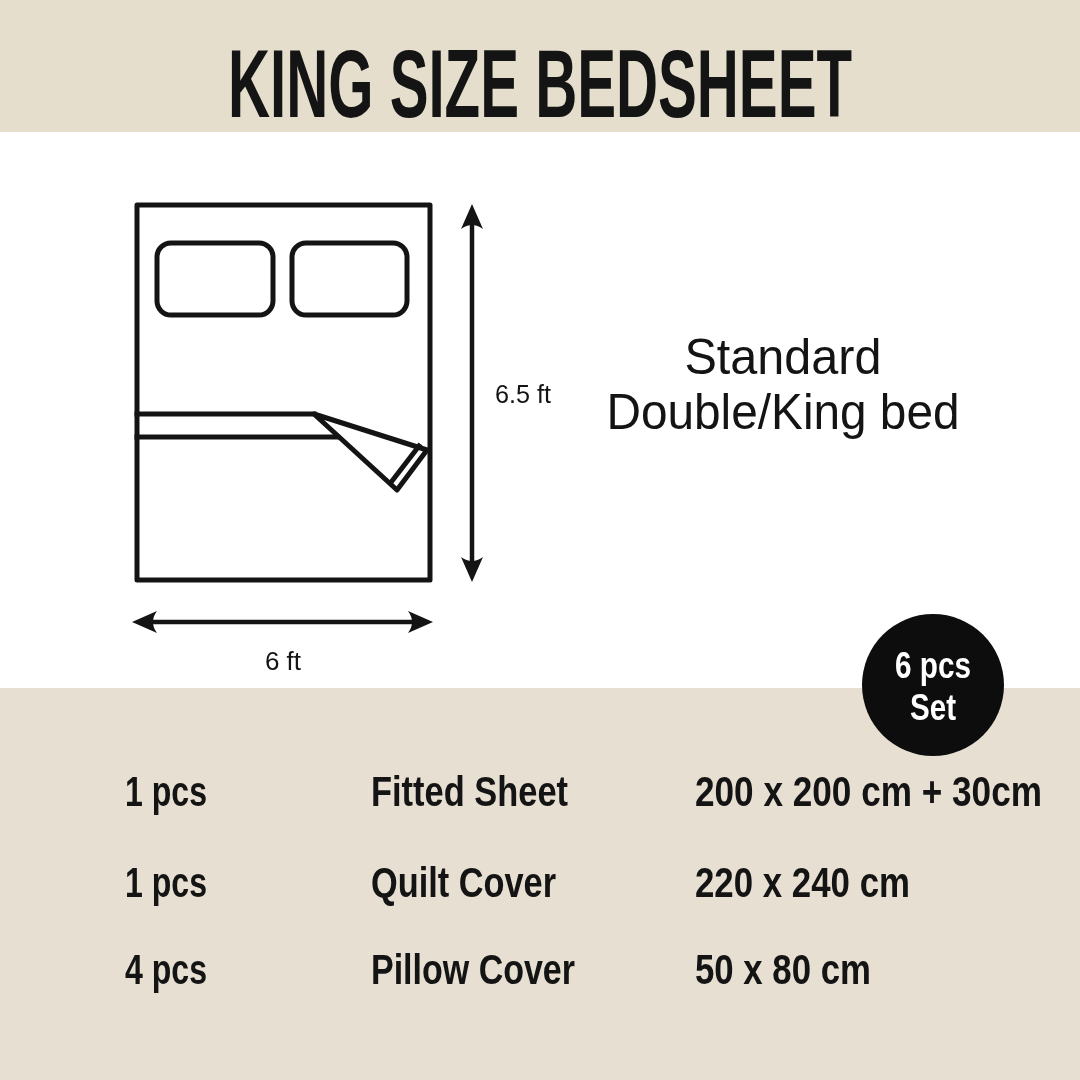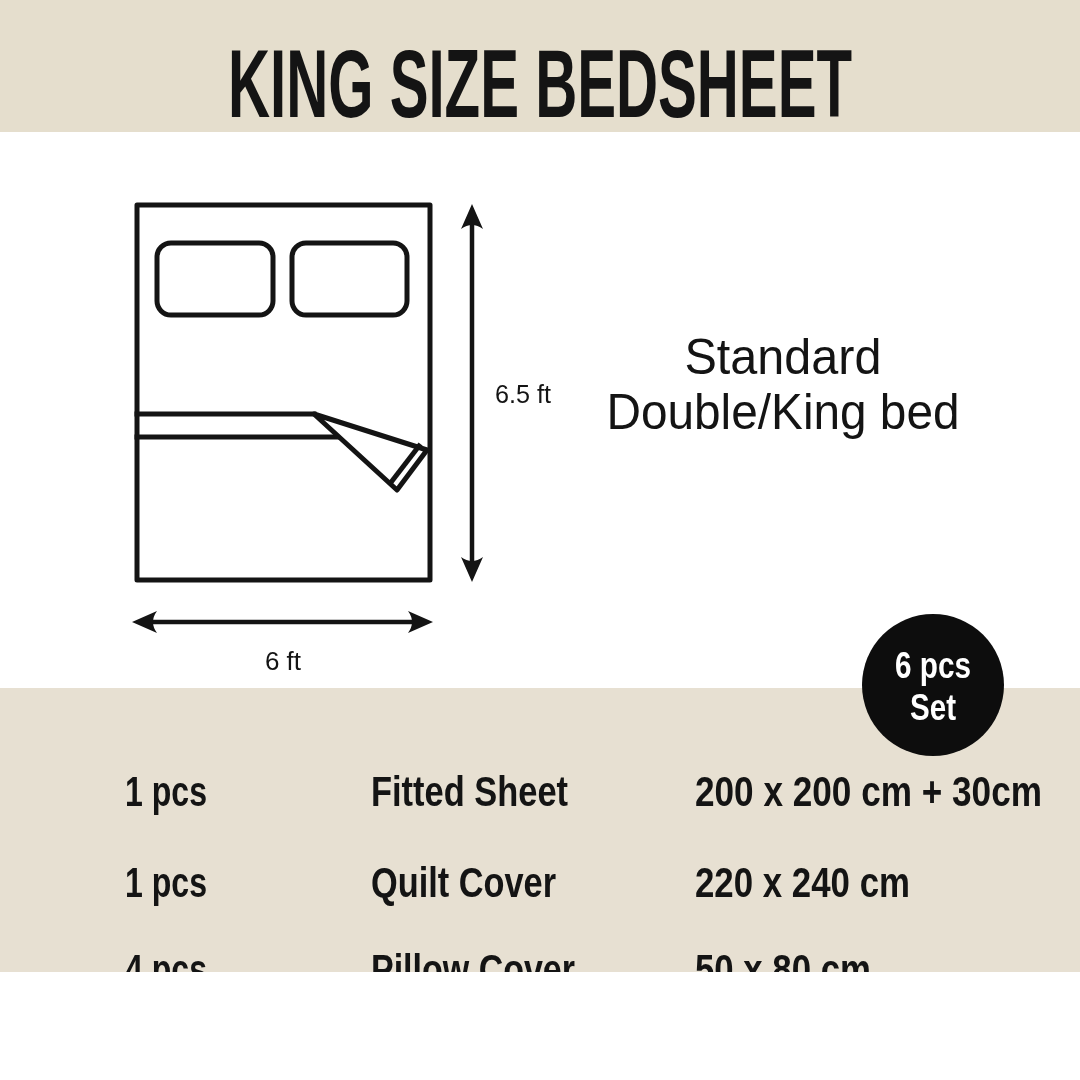--- a/index.html
+++ b/index.html
@@ -1,16 +1,16 @@
 <!DOCTYPE html>
 <html><head>
 <meta charset="utf-8">
 <style>
   html,body{margin:0;padding:0;background:#ffffff;}
-  .stage{position:relative;width:1080px;height:972px;overflow:hidden;
+  .stage{position:relative;width:1080px;height:1080px;overflow:hidden;
          font-family:"Liberation Sans","DejaVu Sans",sans-serif;text-align:center;}
   svg{display:block;}
   svg text{fill:#141414;}
   .t-title  {font:700 96px "Liberation Sans","DejaVu Sans",sans-serif;}
   .t-cell   {font:700 42px "Liberation Sans","DejaVu Sans",sans-serif;}
   .t-caption{font:400 50px "Liberation Sans","DejaVu Sans",sans-serif;}
   .t-dim    {font:400 26px "Liberation Sans","DejaVu Sans",sans-serif;}
   .t-badge  {font:700 36px "Liberation Sans","DejaVu Sans",sans-serif;fill:#ffffff;}
   .ln    {stroke:#141414;stroke-width:5;fill:none;stroke-linecap:square;}
   .shape {fill:#ffffff;stroke:#141414;stroke-width:5;stroke-linejoin:round;}

